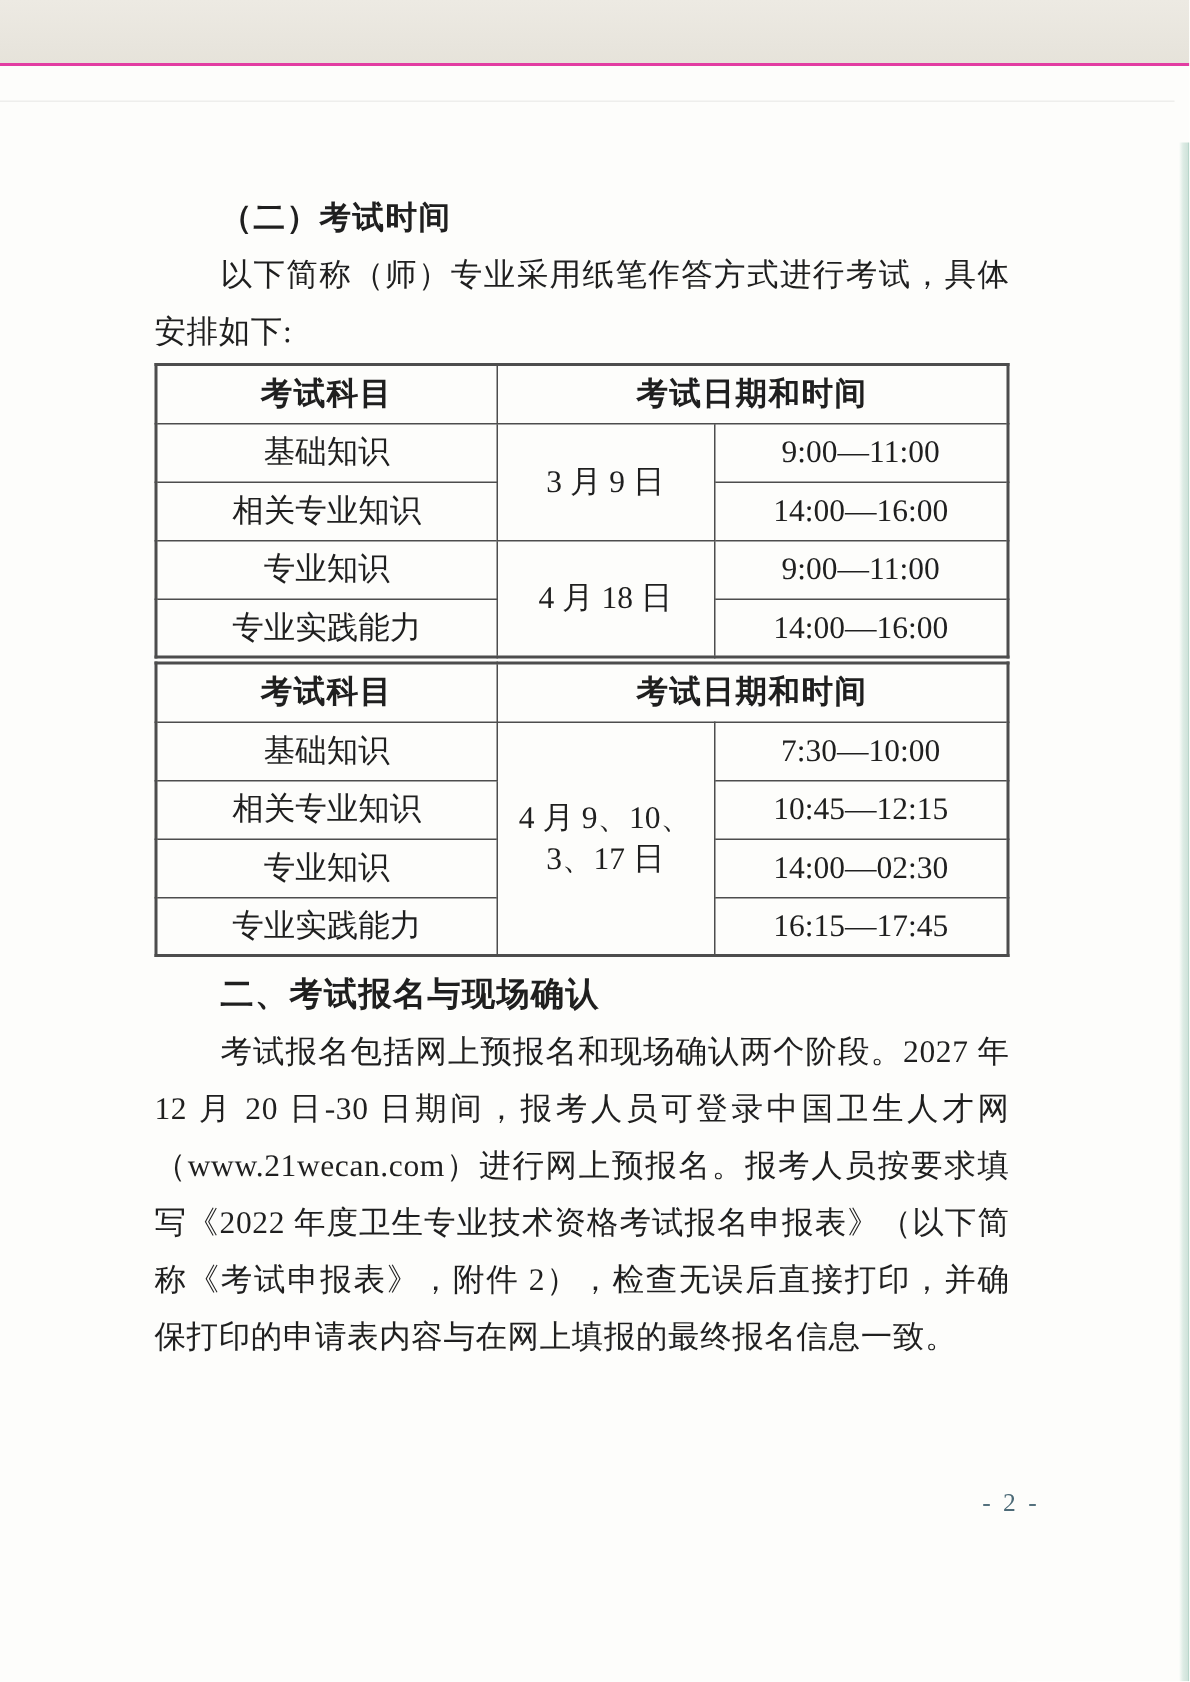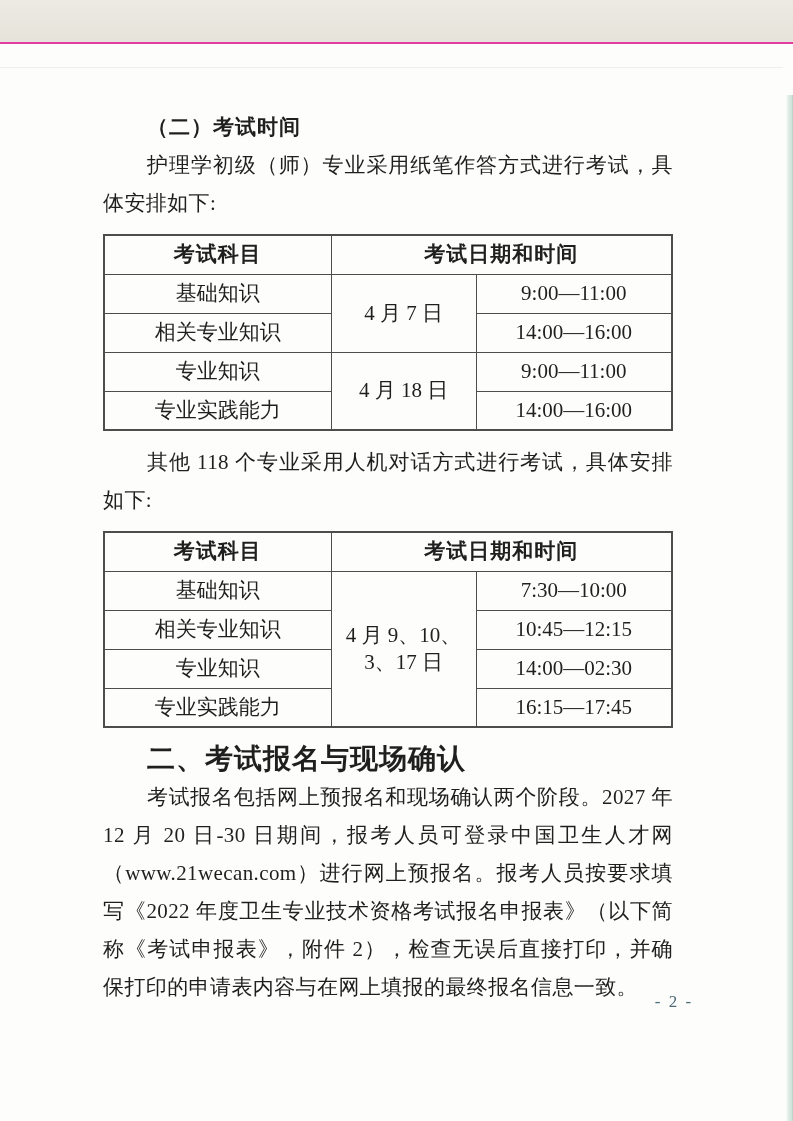--- a/index.html
+++ b/index.html
@@ -27,50 +27,50 @@
     background: rgba(110,110,110,0.10);
   }
   .scan-strip-right {
     position: absolute; top: 95px; right: 0; bottom: 0; width: 7px;
     background: linear-gradient(90deg, rgba(231,242,236,0) 0%, #ddece5 45%, #cfe2da 100%);
     border-right: 1px solid #b9d6cb;
   }
   
   .content {
     position: absolute;
-    left: 103px; top: 108px; width: 570px;
+    left: 103px; top: 126px; width: 570px;
     font-size: 21px;
     line-height: 38px;
   }
   .heading-kai {
     font-size: 21px; line-height: 38px; font-weight: 700;
     padding-left: 44px;
     letter-spacing: 1px;
   }
   .para {
     text-align: justify;
     text-indent: 44px;
     letter-spacing: 0.4px;
   }
   .heading-hei {
     font-family: Liberation Serif, serif;
-    font-size: 28px; line-height: 38px; font-weight: 700;
+    font-size: 22px; line-height: 38px; font-weight: 700;
     padding-left: 44px;
     margin-top: 6px;
     letter-spacing: 1px;
   }
   
   table.sched {
     width: 100%;
     border-collapse: collapse;
     table-layout: fixed;
     text-align: center;
     font-size: 21px;
     border: 2px solid #4d4d4d;
-    margin: 12px 0;
+    margin: 2px 0;
   }
   table.sched th, table.sched td {
     border: 1px solid #4d4d4d;
     height: 39px;
     padding: 0 4px;
     font-weight: 400;
     vertical-align: middle;
     line-height: 27px;
   }
   table.sched th { font-weight: 700; letter-spacing: 1px; }
@@ -93,55 +93,54 @@
 
   <div class="scan-band-top"></div>
   <div class="magenta-rule"></div>
   <div class="faint-rule"></div>
   <div class="scan-strip-right"></div>
 
   <div class="content">
 
     <div class="heading-kai">（二）考试时间</div>
 
-    <p class="para">护理学初级（师）专业采用纸笔作答方式进行考试，具体安排如下:</p>
+    <p class="para">以下简称（师）专业采用纸笔作答方式进行考试，具体安排如下:</p>
 
     <table class="sched">
       <colgroup>
           <col class="c-subject">
           <col class="c-date">
           <col class="c-time">
         </colgroup>
       <tbody>
         <tr>
           <th>考试科目</th>
           <th colspan="2">考试日期和时间</th>
         </tr>
         <tr>
           <td>基础知识</td>
-          <td rowspan="2">4 月 7 日</td>
+          <td rowspan="2">3 月 9 日</td>
           <td>9:00—11:00</td>
         </tr>
         <tr>
           <td>相关专业知识</td>
           <td>14:00—16:00</td>
         </tr>
         <tr>
           <td>专业知识</td>
           <td rowspan="2">4 月 18 日</td>
           <td>9:00—11:00</td>
         </tr>
         <tr>
           <td>专业实践能力</td>
           <td>14:00—16:00</td>
         </tr>
       </tbody>
     </table>
 
-    <p class="para">其他 118 个专业采用人机对话方式进行考试，具体安排如下:</p>
 
     <table class="sched">
       <colgroup>
           <col class="c-subject">
           <col class="c-date">
           <col class="c-time">
         </colgroup>
       <tbody>
         <tr>
           <th>考试科目</th>

